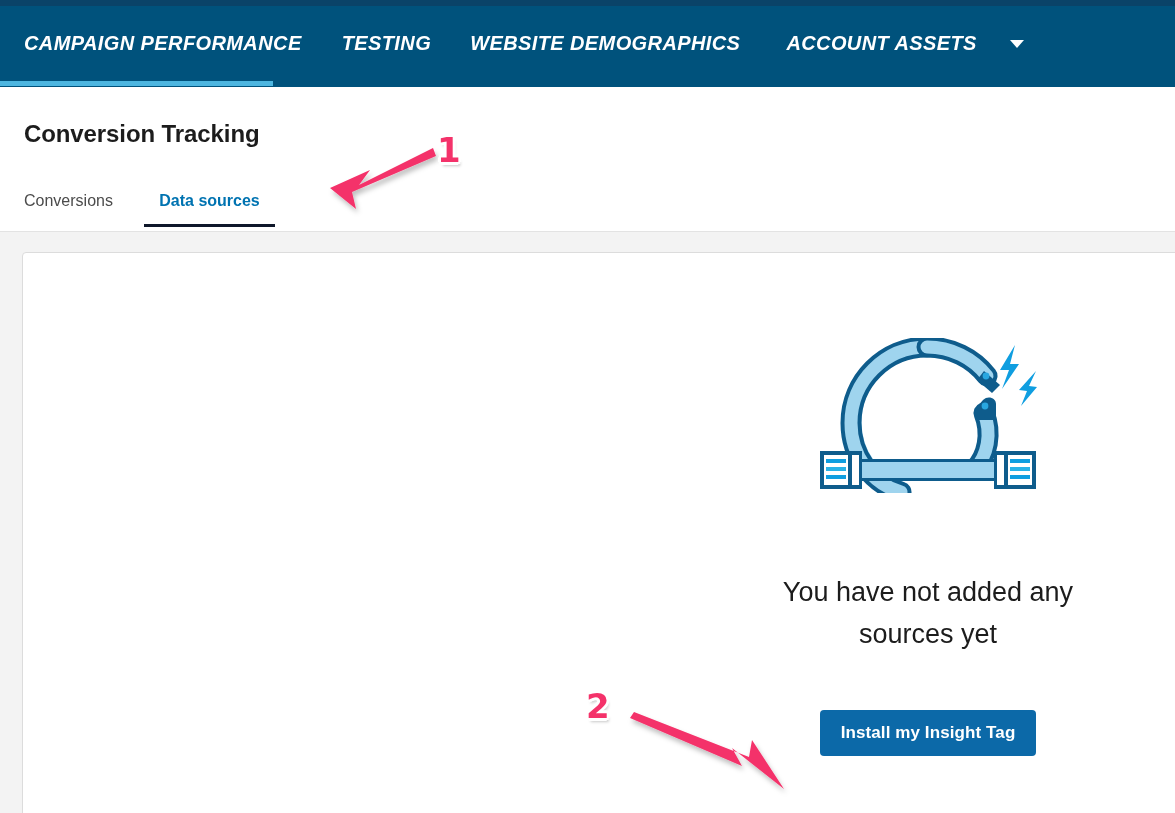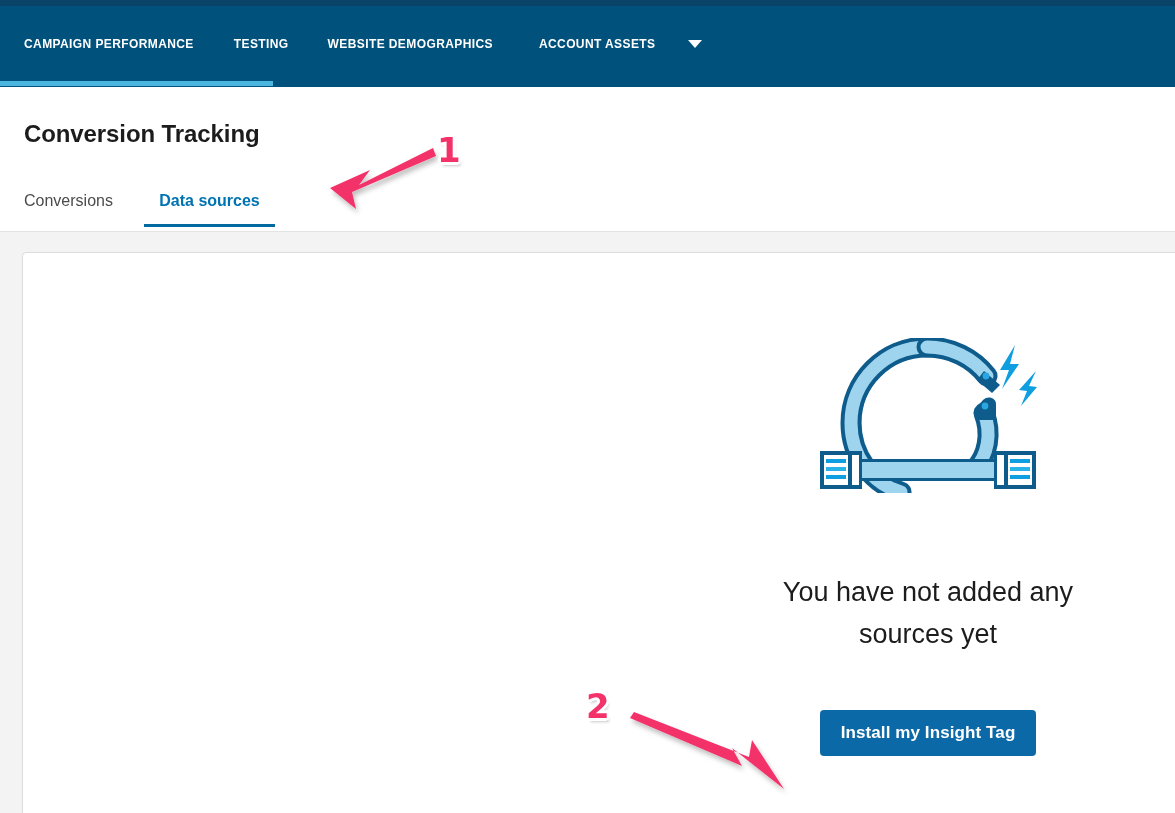--- a/index.html
+++ b/index.html
@@ -32,29 +32,30 @@
   }
   .nav-items {
     position: absolute;
     left: 0; top: 0;
     height: 75px;
     display: flex;
     align-items: center;
   }
   .nav-item {
     color: #ffffff;
-    font-size: 12px;
+    font-size: 20px;
     font-weight: bold;
     letter-spacing: 0.4px;
     text-transform: uppercase;
     white-space: nowrap;
     display: flex;
     align-items: center;
     height: 65px;
     cursor: pointer;
+    font-style: italic;
   }
   .nav-item.i0 { margin-left: 24px; }
   .nav-item.i1 { margin-left: 40px; }
   .nav-item.i2 { margin-left: 39px; }
   .nav-item.i3 { margin-left: 46px; gap: 20px; }
   .nav-caret {
     display: inline-block;
     margin-left: 13px;
     width: 0; height: 0;
     border-left: 7px solid transparent;
@@ -97,21 +98,21 @@
   .subtab {
     font-size: 16px;
     color: #4b4b4b;
     padding: 0 0 14px 0;
     cursor: pointer;
     white-space: nowrap;
   }
   .subtab.active {
     color: #0073b1;
     font-weight: bold;
-    border-bottom: 3px solid #0369a1;
+    border-bottom: 3px solid #0f172a;
   }
   .subtab.st0 { width: 120px; }
   .subtab.st1 { width: 131px; text-align: center; }
   .header-divider {
     position: absolute;
     left: 0;
     top: 144px;
     width: 1175px;
     height: 1px;
     background: #e3e3e3;

